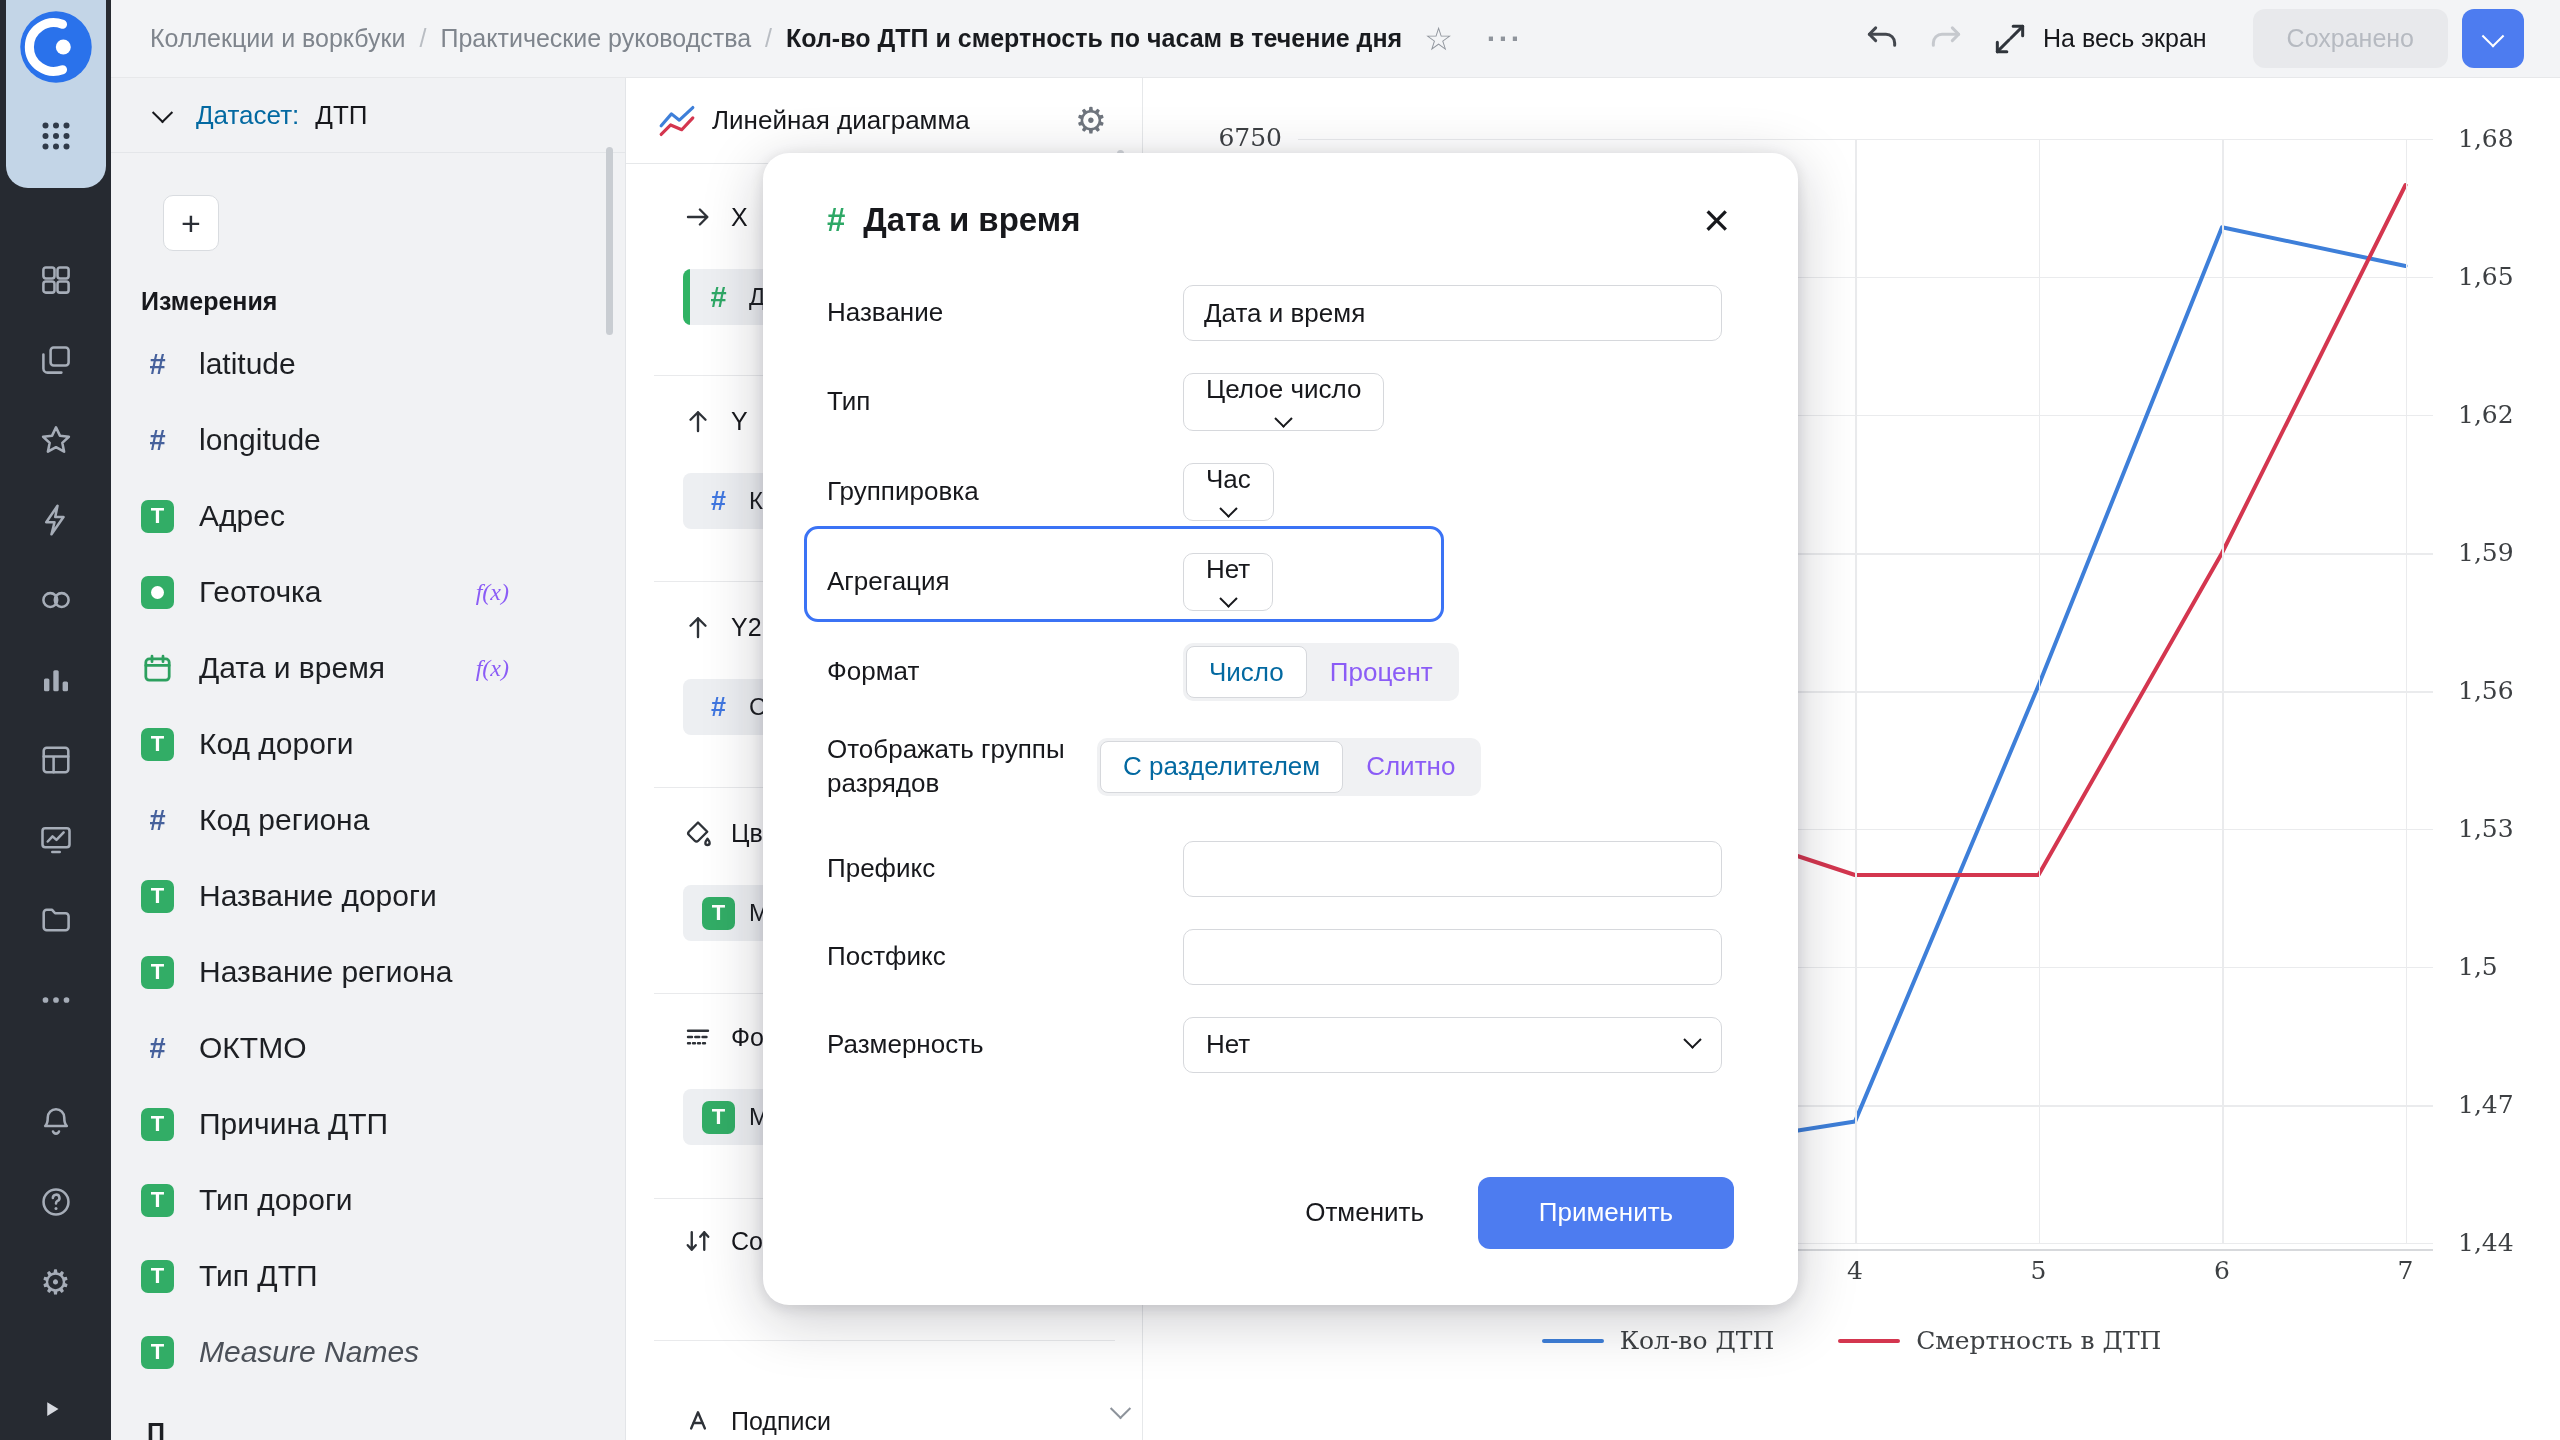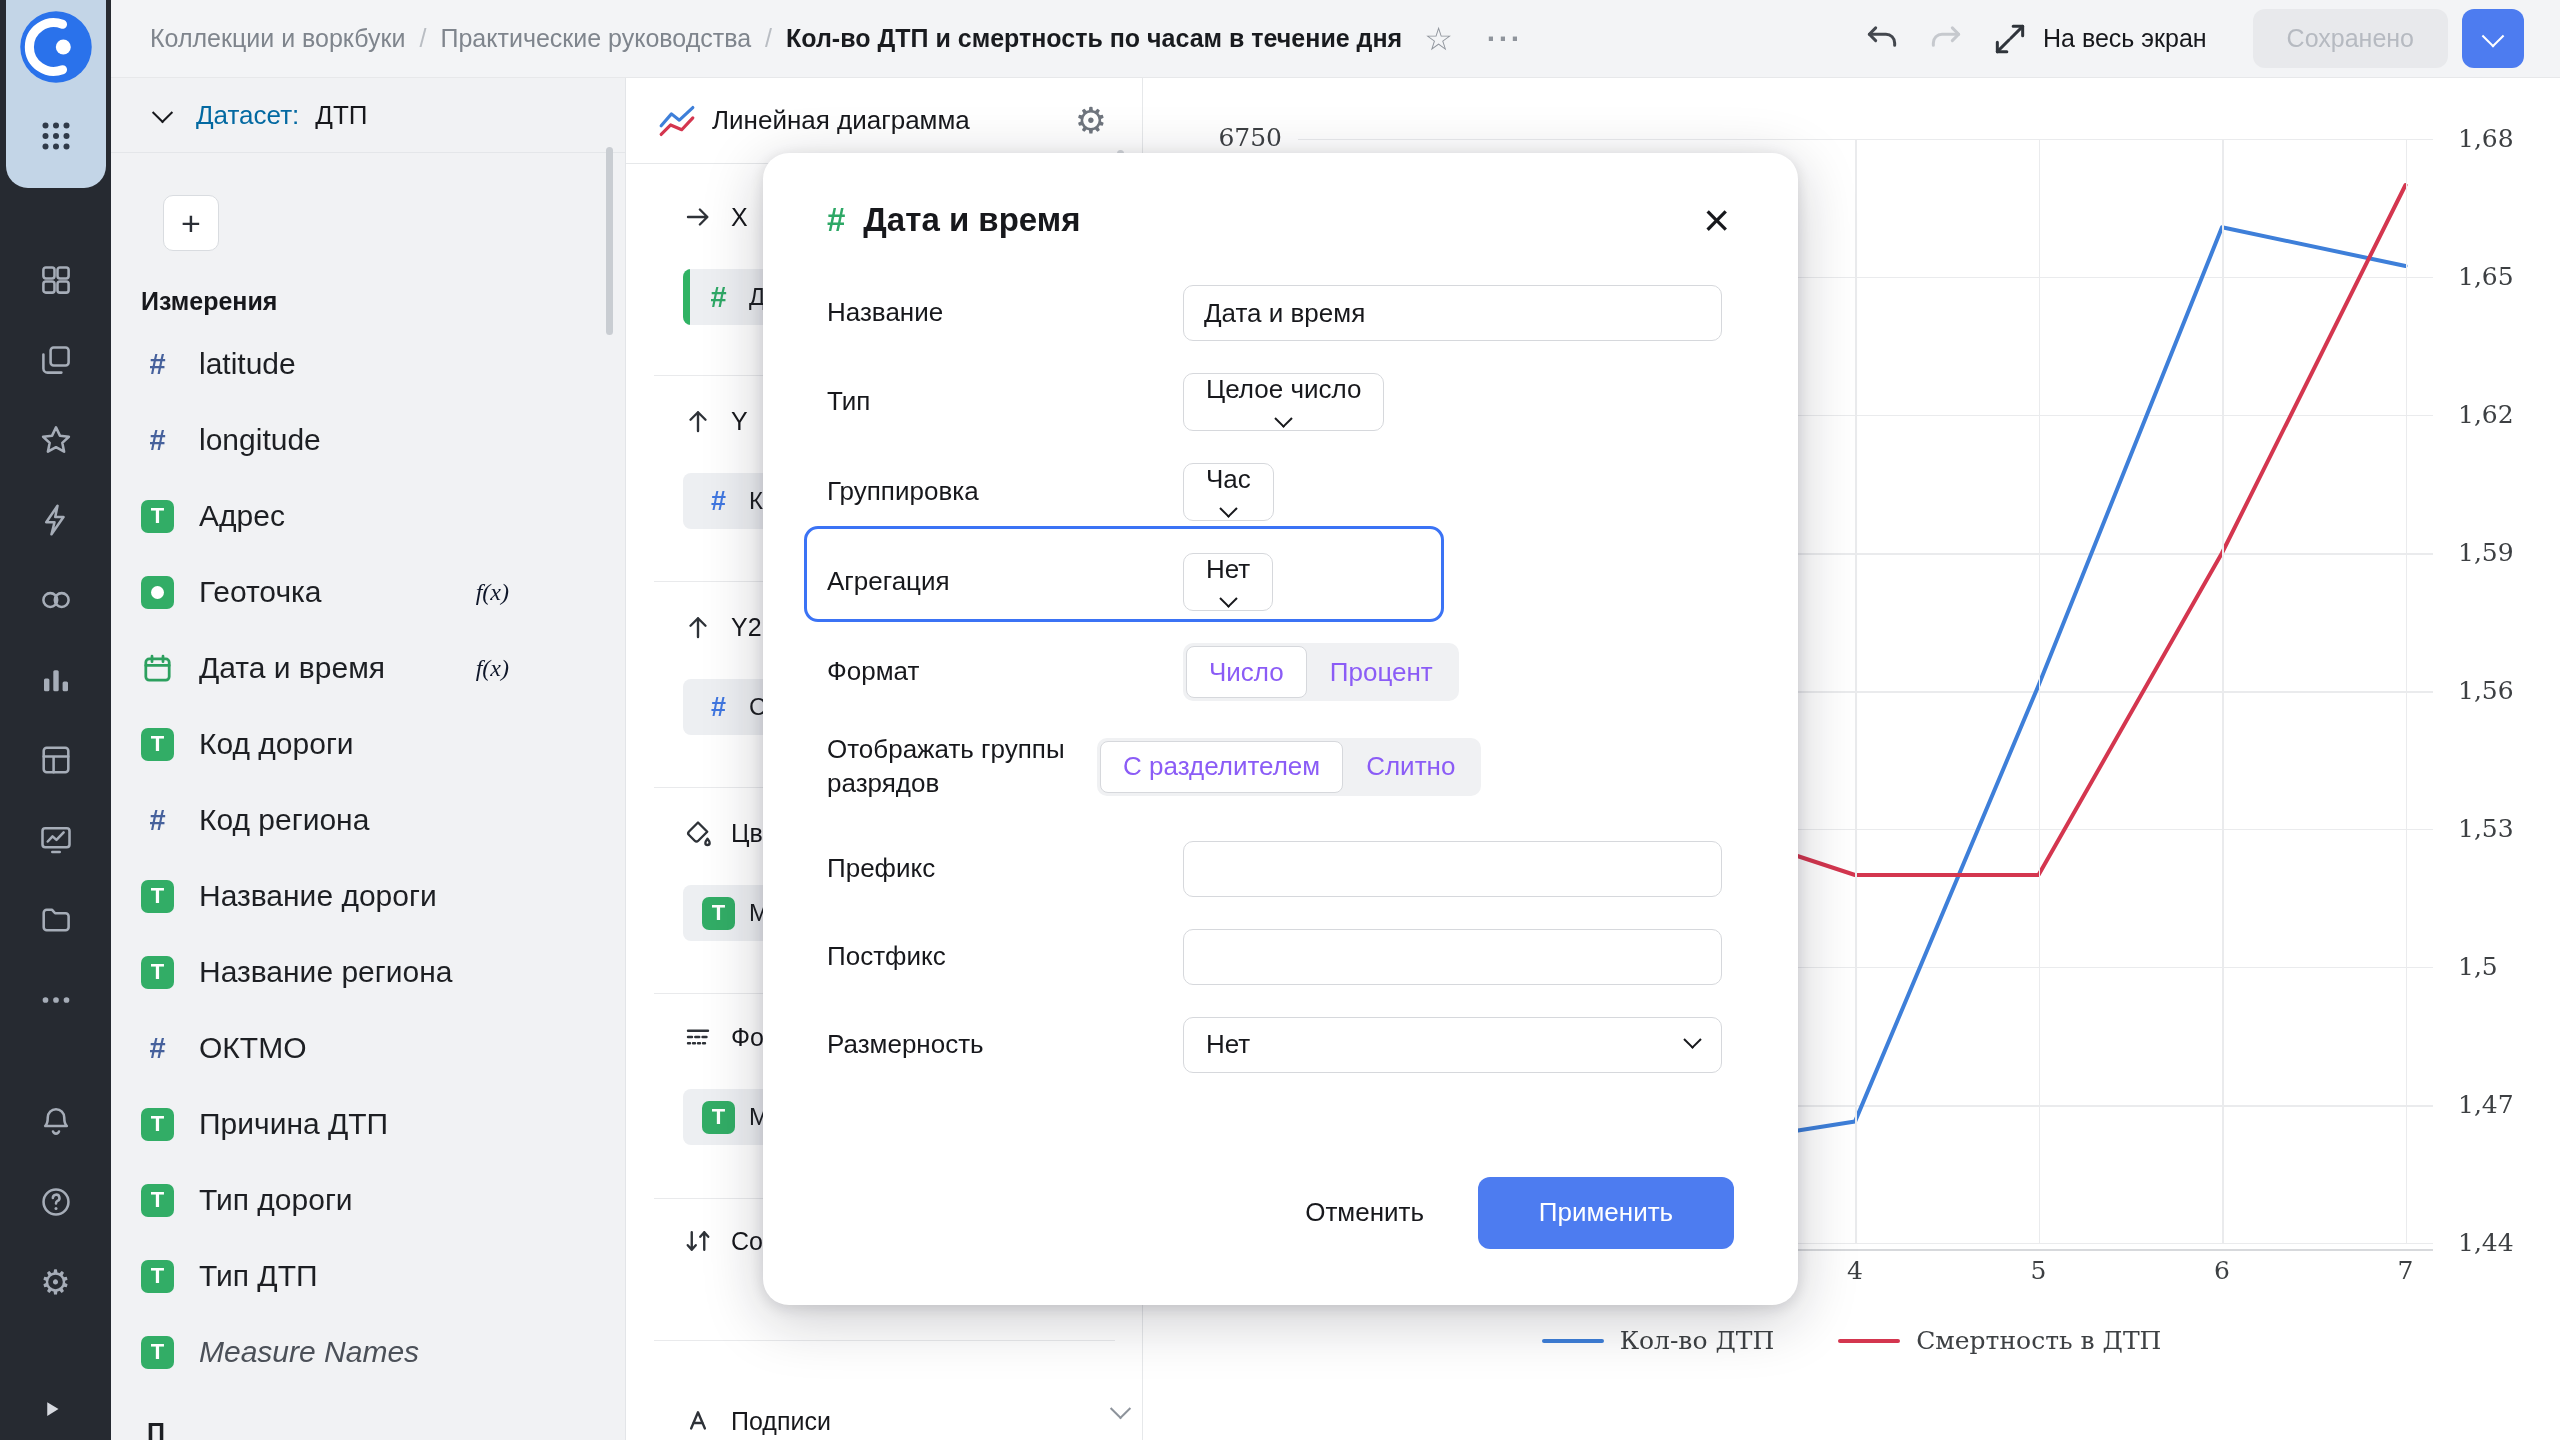--- a/index.html
+++ b/index.html
@@ -60,21 +60,21 @@
   .ic-hash{font-size:29px;font-weight:700;color:#46619c;}
   .ic-hash.blue{color:#3f76e0;font-size:27px;}
   .ic-hash.green{color:#2ea866;}
   .sq-green{width:33px;height:33px;border-radius:7px;background:#32ad66;color:#fff;font-size:22px;font-weight:700;
     display:flex;align-items:center;justify-content:center;}
   .geo-sq{width:33px;height:33px;border-radius:7px;background:#32ad66;display:flex;align-items:center;justify-content:center;}
   .geo-sq span{width:13px;height:13px;border-radius:50%;background:#fff;display:block;}
   .cal-ic{width:33px;height:33px;}
   .f-name{font-size:30px;color:#1d1f23;white-space:nowrap;}
   .f-name.italic{font-style:italic;color:#4b5058;}
-  .fx{margin-left:auto;font-family:"Liberation Serif",serif;font-style:italic;font-size:24px;color:#0f172a;}
+  .fx{margin-left:auto;font-family:"Liberation Serif",serif;font-style:italic;font-size:24px;color:#8b5cf6;}
   .ds-clip{position:absolute;left:36px;top:1340px;font-size:25px;font-weight:700;color:#1d1f23;}
   .scroll-thumb{position:absolute;width:7px;border-radius:4px;background:#c9cdd2;}
 
   
   .cfg-panel{position:absolute;left:626px;top:78px;width:517px;bottom:0;background:#fff;
     border-right:1px solid #e6e8ea;box-sizing:border-box;overflow:hidden;z-index:2;}
   .cfg-header{height:85px;border-bottom:1px solid #e6e8ea;display:flex;align-items:center;padding:0 0 0 32px;}
   .cfg-title{font-size:26px;color:#17181c;margin-left:16px;}
   .cfg-gear{margin-left:auto;margin-right:35px;font-size:36px;color:#6f757e;cursor:pointer;line-height:1;}
   .cfg-section{position:absolute;left:0;width:517px;padding:0 0 0 57px;box-sizing:border-box;}
@@ -121,21 +121,21 @@
     padding:0 20px;box-sizing:border-box;color:#17181c;outline:none;background:#fff;font-family:"Liberation Sans",sans-serif;}
   .m-drop{height:56px;border:1px solid #d6d8dc;border-radius:10px;background:#fff;display:inline-flex;
     align-items:center;padding:0 22px;font-size:26px;color:#17181c;gap:16px;cursor:pointer;flex-direction:column;}
   .m-drop .caret{width:11px;height:11px;border-width:2.4px;margin-top:-6px;}
   .m-select{width:539px;height:56px;border:1px solid #d6d8dc;border-radius:10px;background:#fff;
     display:flex;align-items:center;padding:0 22px;font-size:26px;box-sizing:border-box;cursor:pointer;}
   .m-select .caret{margin-left:auto;width:11px;height:11px;border-width:2.4px;margin-top:-4px;}
   .seg{background:#f0f1f3;border-radius:10px;padding:3px;display:inline-flex;}
   .seg-opt{height:50px;display:flex;align-items:center;padding:0 22px;font-size:26px;color:#8b5cf6;
     border-radius:8px;cursor:pointer;border:1px solid transparent;}
-  .seg-opt.sel{background:#fff;border:1px solid #d6d8dc;color:#8b5cf6;}
+  .seg-opt.sel{background:#fff;border:1px solid #d6d8dc;color:#0369a1;}
   .hl-ring{position:absolute;left:-23px;top:241px;width:634px;height:90px;border:3.5px solid #3b73f5;
     border-radius:14px;pointer-events:none;}
   .m-footer{display:flex;justify-content:flex-end;align-items:center;margin-top:104px;gap:28px;}
   .btn-cancel{font-size:26px;color:#17181c;background:none;border:none;padding:0 26px;height:72px;cursor:pointer;
     font-family:"Liberation Sans",sans-serif;}
   .btn-apply{min-width:256px;height:72px;border:none;border-radius:12px;background:#4d7cf0;color:#fff;
     font-size:26px;cursor:pointer;font-family:"Liberation Sans",sans-serif;}
 </style>
 </head>
 <body>

